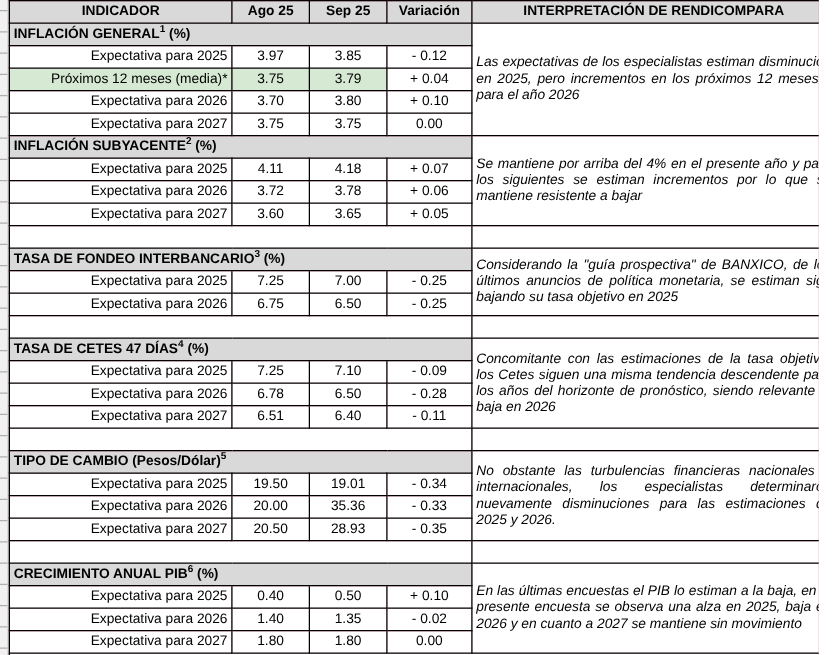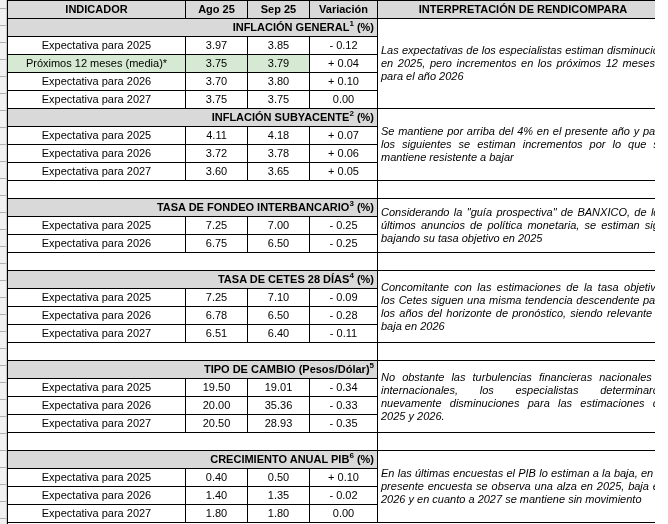--- a/index.html
+++ b/index.html
@@ -41,27 +41,27 @@
   col.c-var { width: 68px; }
   col.c-int { width: 298px; }
 
   .hdr {
     text-align: center;
     font-weight: bold;
     background: #d9d9d9 !important;
     font-size: 11px;
   }
   .section {
-    text-align: right;
+    text-align: left;
     font-weight: bold;
     background: #d9d9d9 !important;
     font-size: 11.5px;
   }
   .label {
-    text-align: center;
+    text-align: right;
     padding-left: 5px;
   }
   .num {
     text-align: center;
   }
   .interp {
     text-align: justify;
     text-align-last: left;
     vertical-align: top;
     padding: 3px 6px 3px 6px;
@@ -259,21 +259,21 @@
           <td class="num">- 0.25</td>
         </tr>
 
         <tr class="spacer">
           <td colspan="4"></td>
           <td></td>
         </tr>
 
         <tr>
           <td class="section" colspan="4">
-            <span>TASA DE CETES 28 DÍAS</span><sup>4</sup><span> (%)</span>
+            <span>TASA DE CETES 47 DÍAS</span><sup>4</sup><span> (%)</span>
           </td>
           <td class="interp" rowspan="4">
             <p>Concomitante con las estimaciones de la tasa objetivo, los Cetes siguen una misma tendencia descendente para los años del horizonte de pronóstico, siendo relevante la baja en 2026</p>
           </td>
         </tr>
         <tr>
           <td class="label">Expectativa para 2025</td>
           <td class="num">7.25</td>
           <td class="num">7.10</td>
           <td class="num">- 0.09</td>

